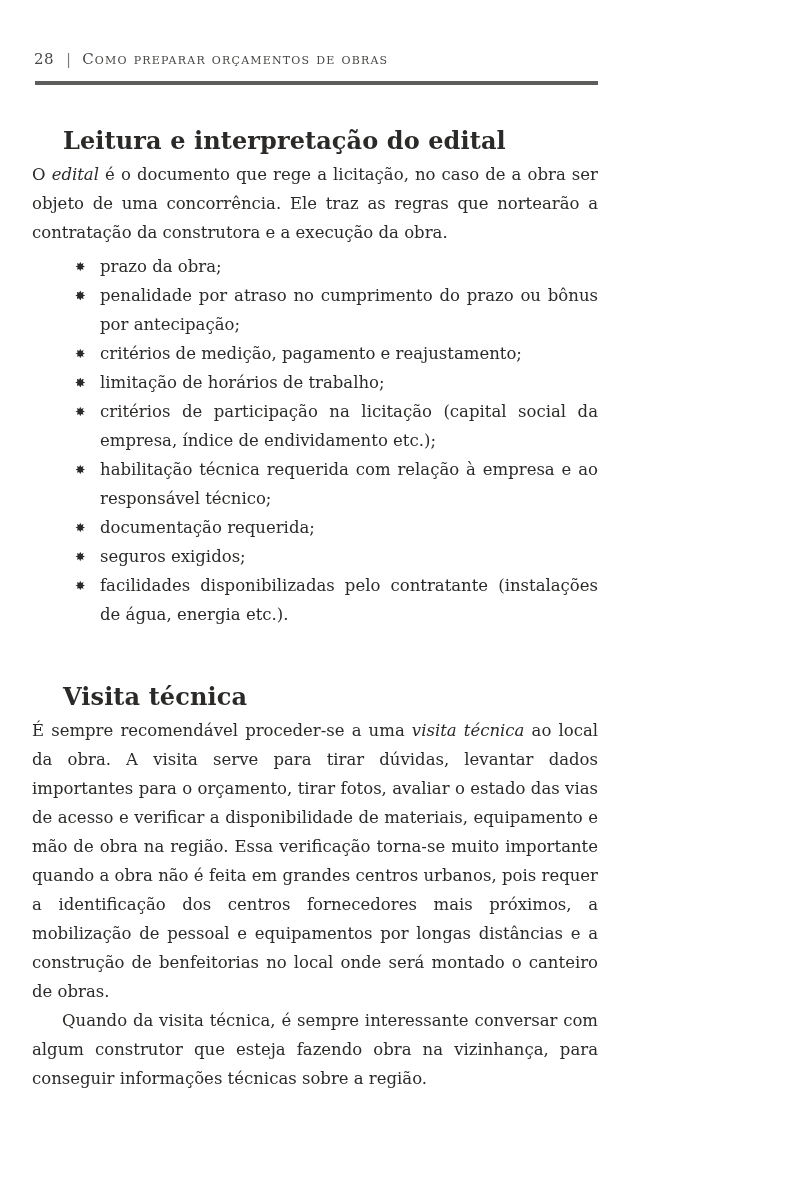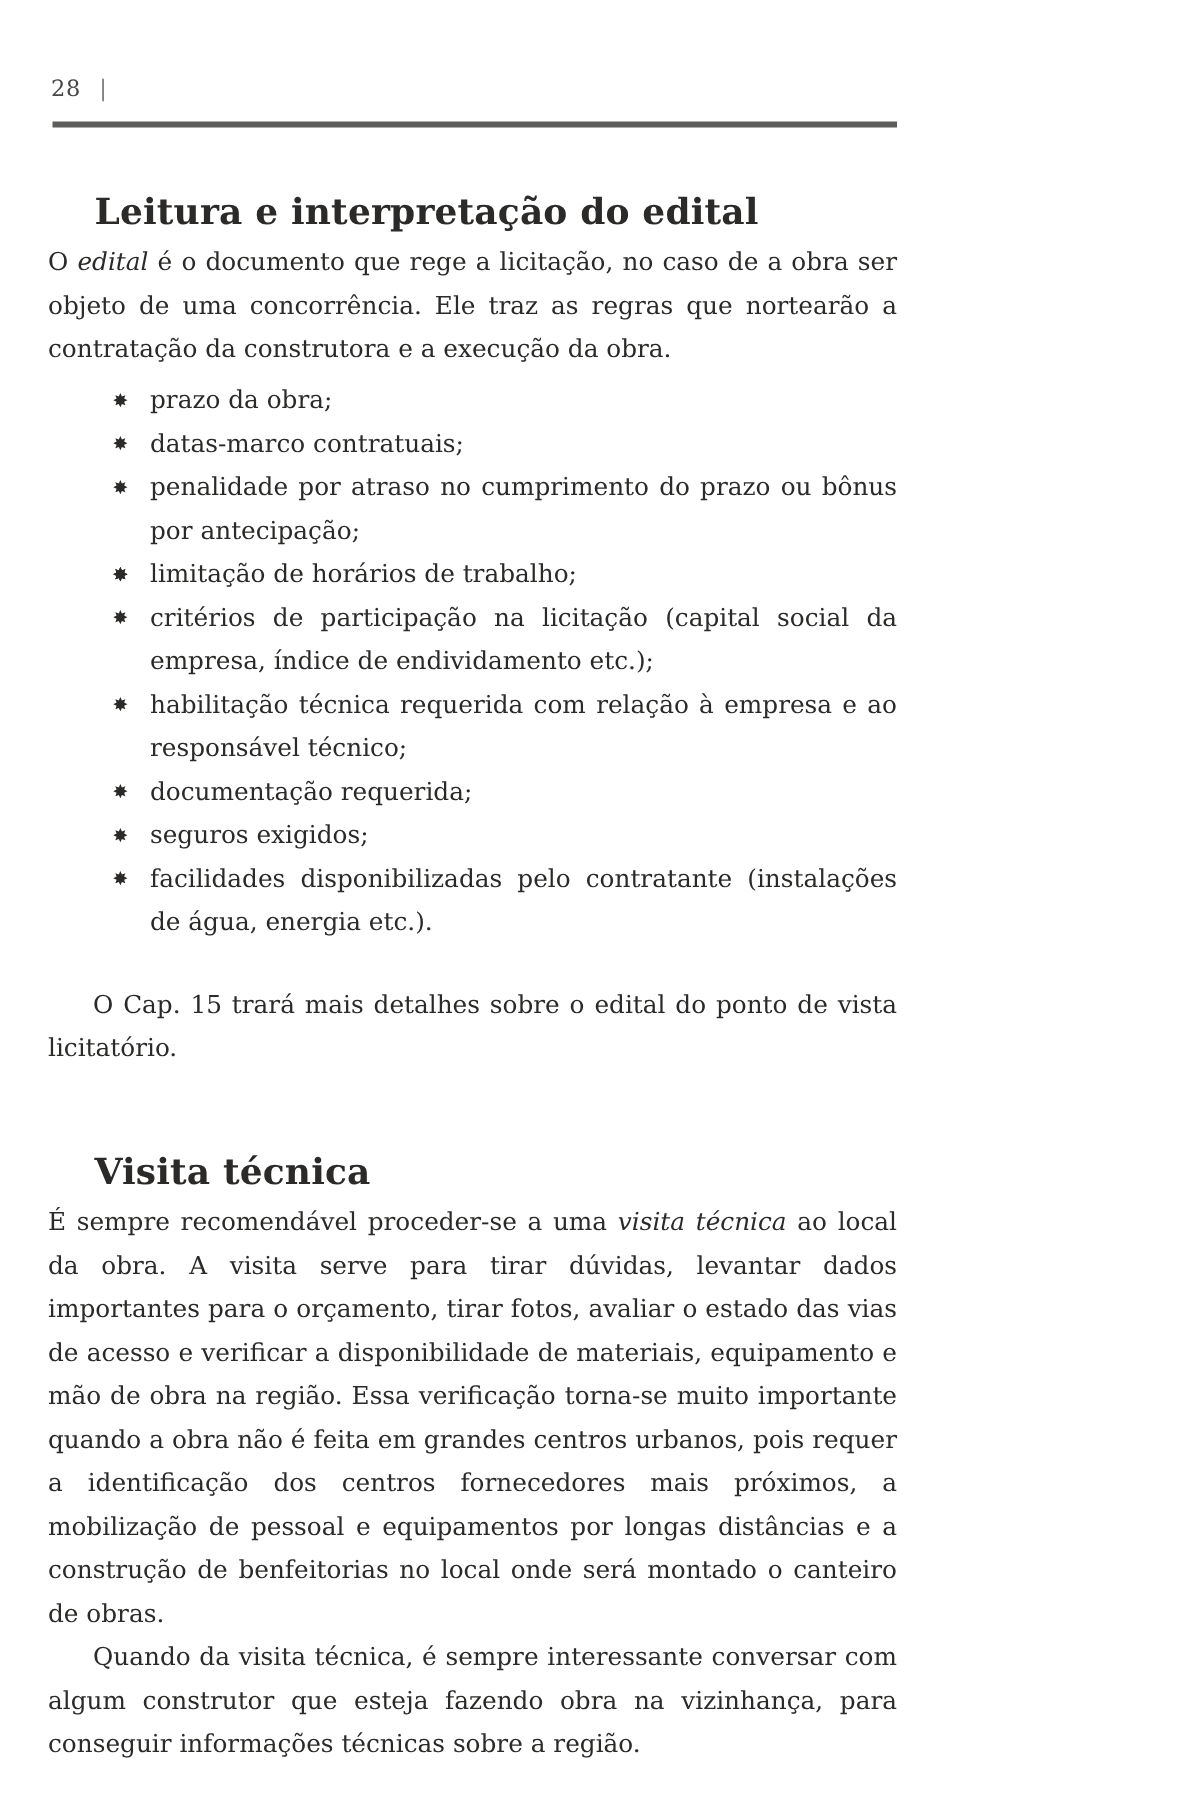--- a/index.html
+++ b/index.html
@@ -91,41 +91,41 @@
   }
 </style>
 </head>
 <body>
 
 <div class="page">
 
   <header class="page-header">
     <span class="page-number">28</span>
     <span class="header-sep">|</span>
+    <span class="running-title">Como preparar orçamentos de obras</span>
   </header>
 
   <div class="header-rule"></div>
 
   <section>
     <h2>Leitura e interpretação do edital</h2>
     <p><span>O </span><em>edital</em><span> é o documento que rege a licitação, no caso de a obra ser objeto de uma concorrência. Ele traz as regras que nortearão a contratação da construtora e a execução da obra.</span></p>
     <ul class="star-list">
         <li><span class="bullet">✸</span><span>prazo da obra;</span></li>
-        <li><span class="bullet">✸</span><span>datas-marco contratuais;</span></li>
+        <li><span class="bullet">✸</span></li>
         <li><span class="bullet">✸</span><span>penalidade por atraso no cumprimento do prazo ou bônus por antecipação;</span></li>
-        <li><span class="bullet">✸</span></li>
+        <li><span class="bullet">✸</span><span>critérios de medição, pagamento e reajustamento;</span></li>
         <li><span class="bullet">✸</span></li>
         <li><span class="bullet">✸</span><span>limitação de horários de trabalho;</span></li>
         <li><span class="bullet">✸</span><span>critérios de participação na licitação (capital social da empresa, índice de endividamento etc.);</span></li>
         <li><span class="bullet">✸</span><span>habilitação técnica requerida com relação à empresa e ao responsável técnico;</span></li>
         <li><span class="bullet">✸</span><span>documentação requerida;</span></li>
         <li><span class="bullet">✸</span><span>seguros exigidos;</span></li>
         <li><span class="bullet">✸</span><span>facilidades disponibilizadas pelo contratante (instalações de água, energia etc.).</span></li>
       </ul>
-    <p class="indent after-list"><span>O Cap. 15 trará mais detalhes sobre o edital do ponto de vista licitatório.</span></p>
   </section>
 
   <section>
     <h2 class="second">Visita técnica</h2>
     <p><span>É sempre recomendável proceder-se a uma </span><em>visita técnica</em><span> ao local da obra. A visita serve para tirar dúvidas, levantar dados importantes para o orçamento, tirar fotos, avaliar o estado das vias de acesso e verificar a disponibilidade de materiais, equipamento e mão de obra na região. Essa verificação torna-se muito importante quando a obra não é feita em grandes centros urbanos, pois requer a identificação dos centros fornecedores mais próximos, a mobilização de pessoal e equipamentos por longas distâncias e a construção de benfeitorias no local onde será montado o canteiro de obras.</span></p>
     <p class="indent"><span>Quando da visita técnica, é sempre interessante conversar com algum construtor que esteja fazendo obra na vizinhança, para conseguir informações técnicas sobre a região.</span></p>
   </section>
 
 </div>
 

